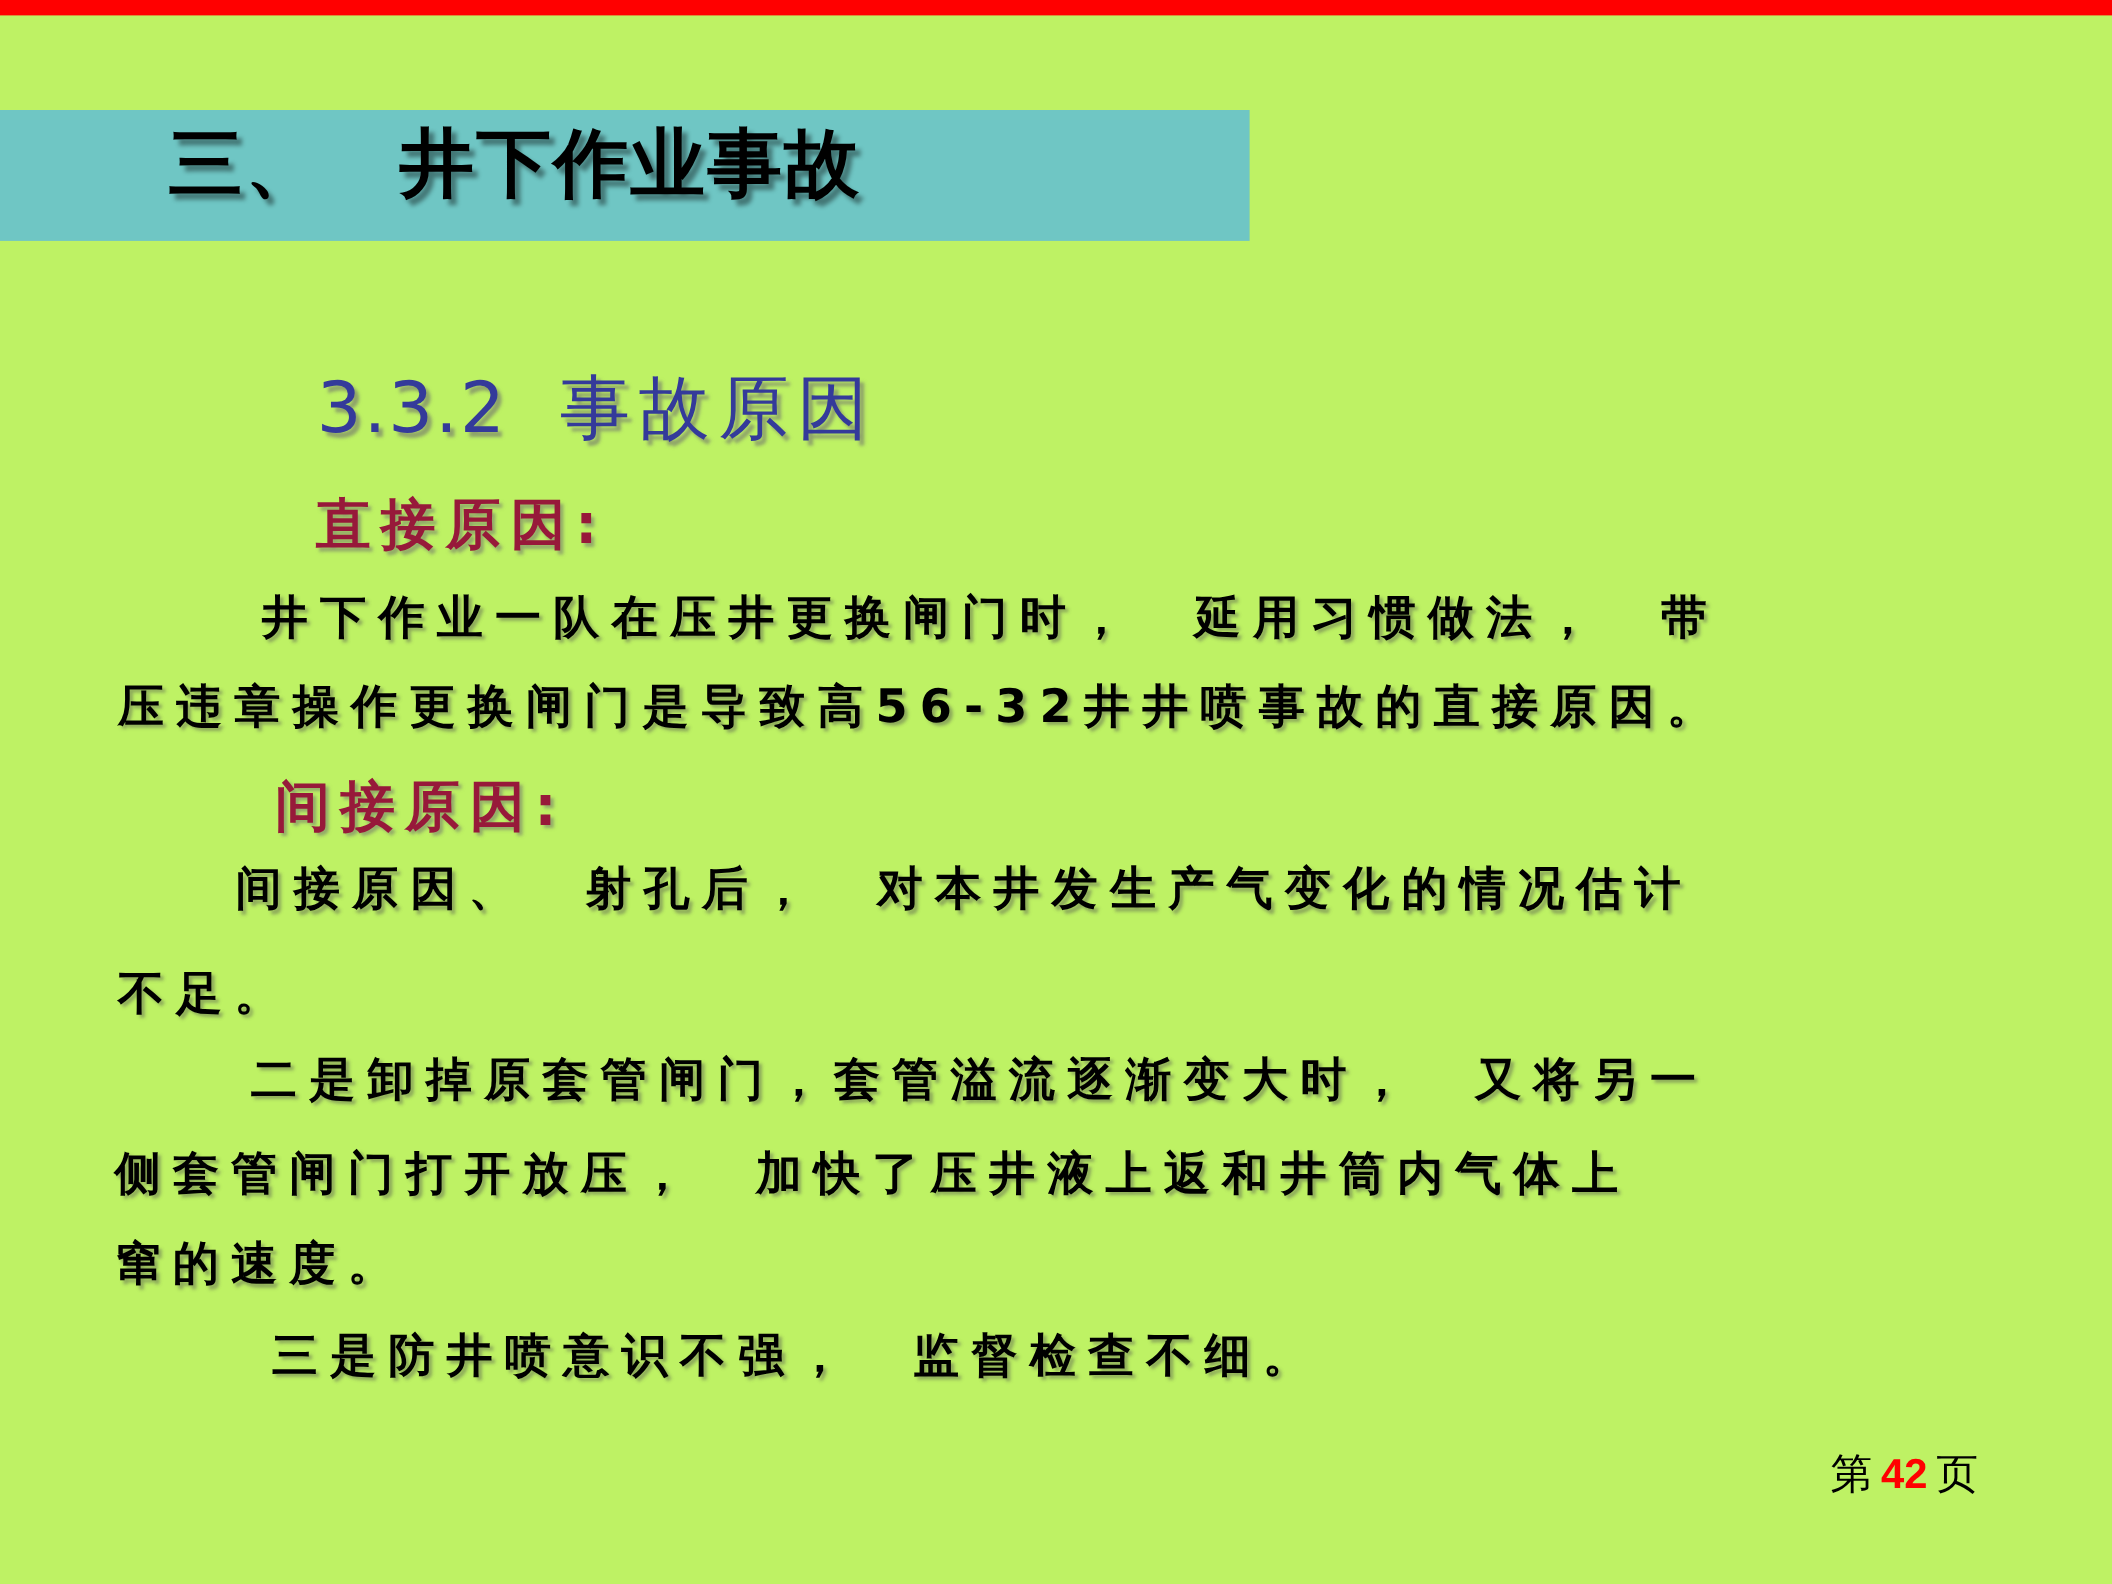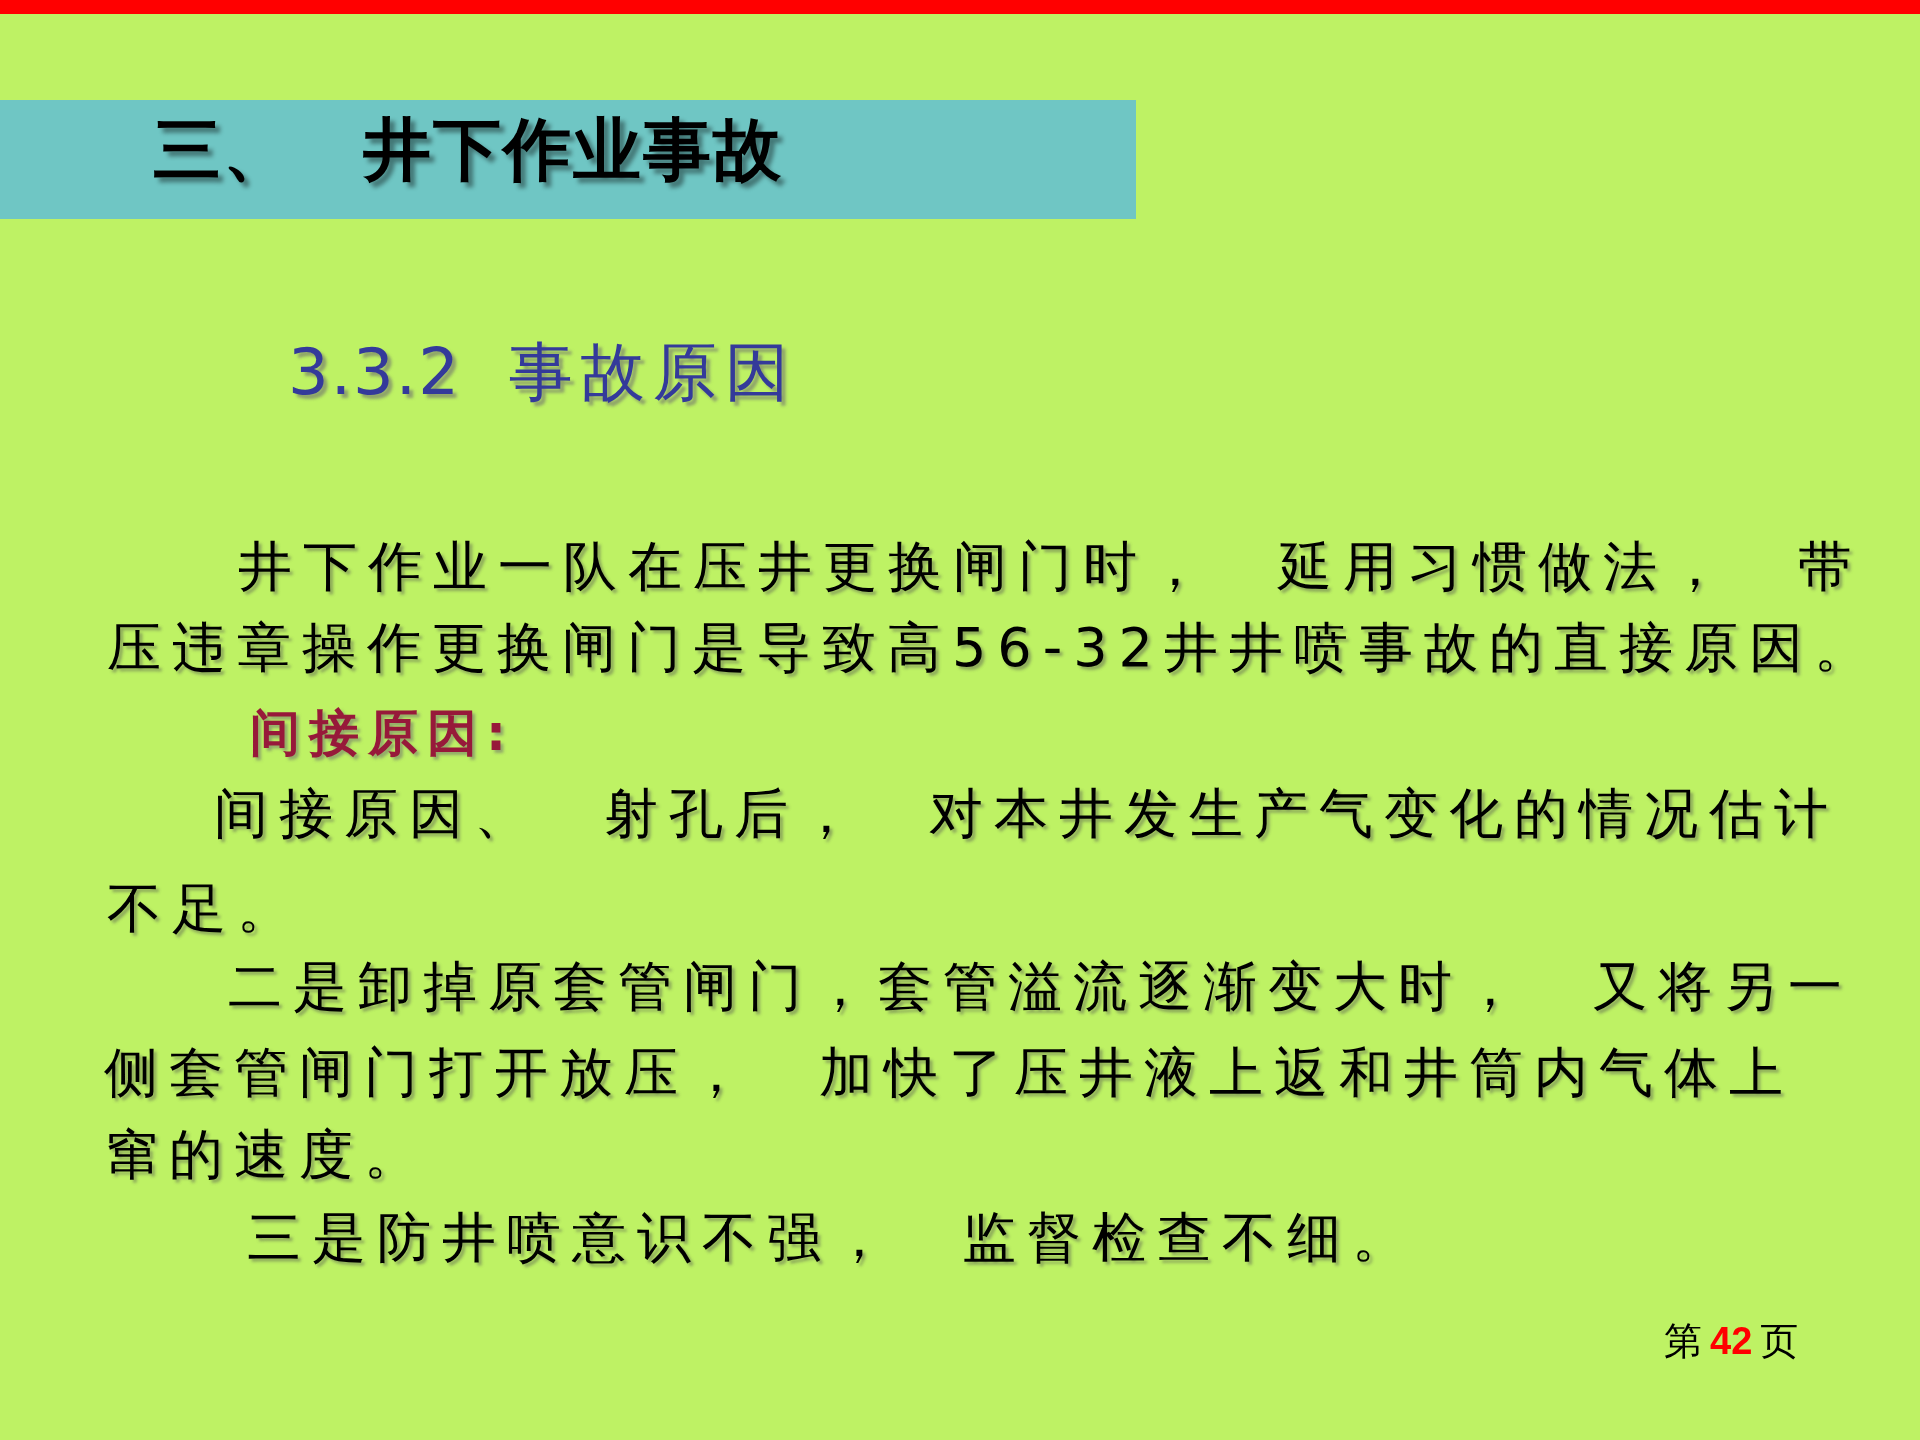--- a/index.html
+++ b/index.html
@@ -58,22 +58,22 @@
     font-size: 50px;
     font-weight: bold;
     color: #97193a;
     letter-spacing: 9px;
     line-height: 1;
     white-space: nowrap;
     text-shadow: 3px 3px 3px rgba(110,110,110,0.55);
   }
   .body-line {
     position: absolute;
-    font-size: 54px;
-    font-weight: normal;
+    font-size: 42px;
+    font-weight: bold;
     color: #000000;
     letter-spacing: 11px;
     line-height: 1;
     white-space: nowrap;
     text-shadow: 3px 3px 3px rgba(80,80,80,0.45);
   }
   .footer {
     position: absolute;
     top: 1322px; left: 1664px;
     font-family: "Liberation Serif", serif;
@@ -96,20 +96,21 @@
 
   <div class="accent-bar"></div>
 
   <div class="title-bar"></div>
   <div class="slide-title">三、　井下作业事故</div>
 
   <div class="heading">
     <span class="num">3.3.2</span><span class="lbl">事故原因</span>
   </div>
 
+  <div class="cause-label" style="top:452px; left:287px;">直接原因:</div>
 
   <div class="body-line" style="top:540px; left:238px;">井下作业一队在压井更换闸门时，　延用习惯做法，　带</div>
   <div class="body-line" style="top:621px; left:107px;">压违章操作更换闸门是导致高56-32井井喷事故的直接原因。</div>
 
   <div class="cause-label" style="top:708px; left:250px;">间接原因:</div>
 
   <div class="body-line" style="top:787px; left:214px;">间接原因、　射孔后，　对本井发生产气变化的情况估计</div>
   <div class="body-line" style="top:882px; left:107px;">不足。</div>
 
   <div class="body-line" style="top:960px; left:228px;text-align:center;">二是卸掉原套管闸门，套管溢流逐渐变大时，　又将另一</div>

